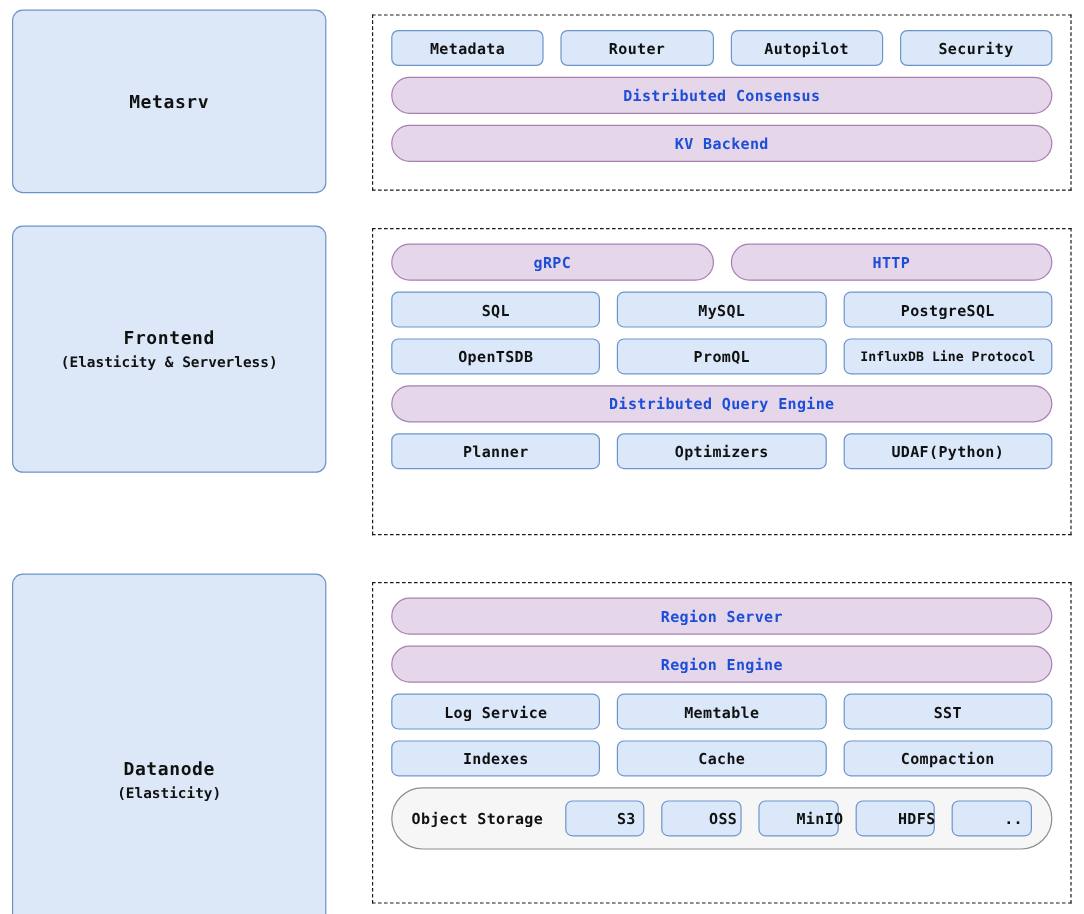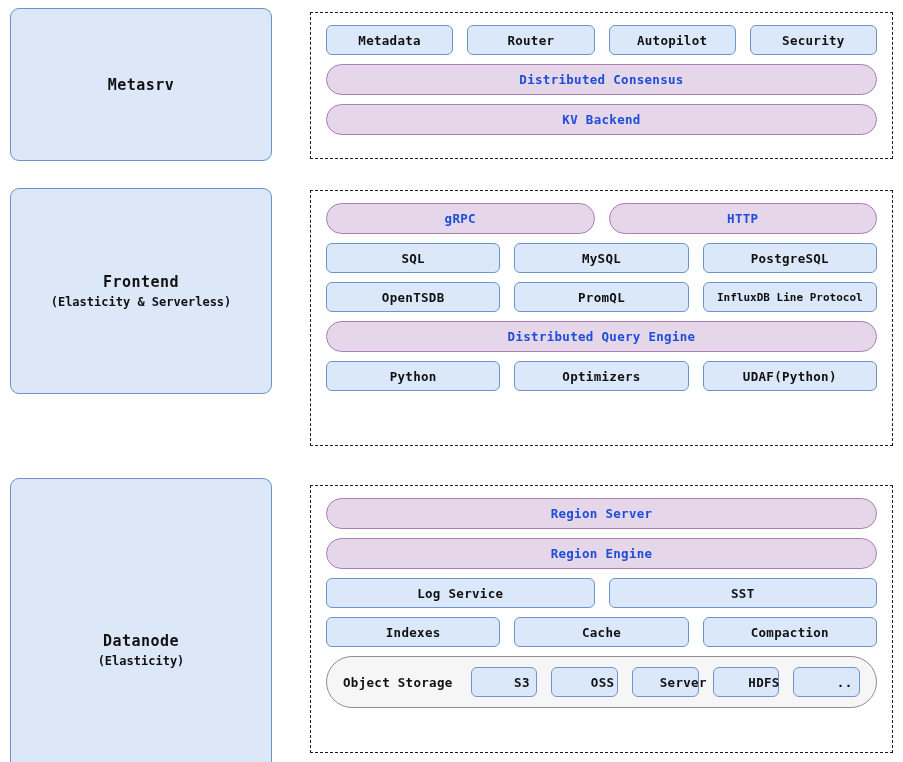--- a/index.html
+++ b/index.html
@@ -175,47 +175,48 @@
       </div>
       <div class="row">
         <div class="blk blue">OpenTSDB</div>
         <div class="blk blue">PromQL</div>
         <div class="blk blue tight">InfluxDB Line Protocol</div>
       </div>
       <div class="row">
         <div class="blk purple">Distributed Query Engine</div>
       </div>
       <div class="row">
-        <div class="blk blue">Python</div>
+        <div class="blk blue">Planner</div>
         <div class="blk blue">Optimizers</div>
         <div class="blk blue">UDAF(Python)</div>
       </div>
     </div>
     <div class="role-card" style="top: 478px; height: 345px;">
       <div class="role-title">Datanode</div>
       <div class="role-sub">(Elasticity)</div>
     </div>
     <div class="panel" style="top: 485px; height: 268px;">
       <div class="row">
         <div class="blk purple">Region Server</div>
       </div>
       <div class="row">
         <div class="blk purple">Region Engine</div>
       </div>
       <div class="row">
         <div class="blk blue">Log Service</div>
+        <div class="blk blue">Memtable</div>
         <div class="blk blue">SST</div>
       </div>
       <div class="row">
         <div class="blk blue">Indexes</div>
         <div class="blk blue">Cache</div>
         <div class="blk blue">Compaction</div>
       </div>
       <div class="storage">
         <div class="storage-label">Object Storage</div>
         <div class="chip">S3</div>
         <div class="chip">OSS</div>
-        <div class="chip">Server</div>
+        <div class="chip">MinIO</div>
         <div class="chip">HDFS</div>
         <div class="chip">..</div>
       </div>
     </div>
   </div>
 
 </body></html>

